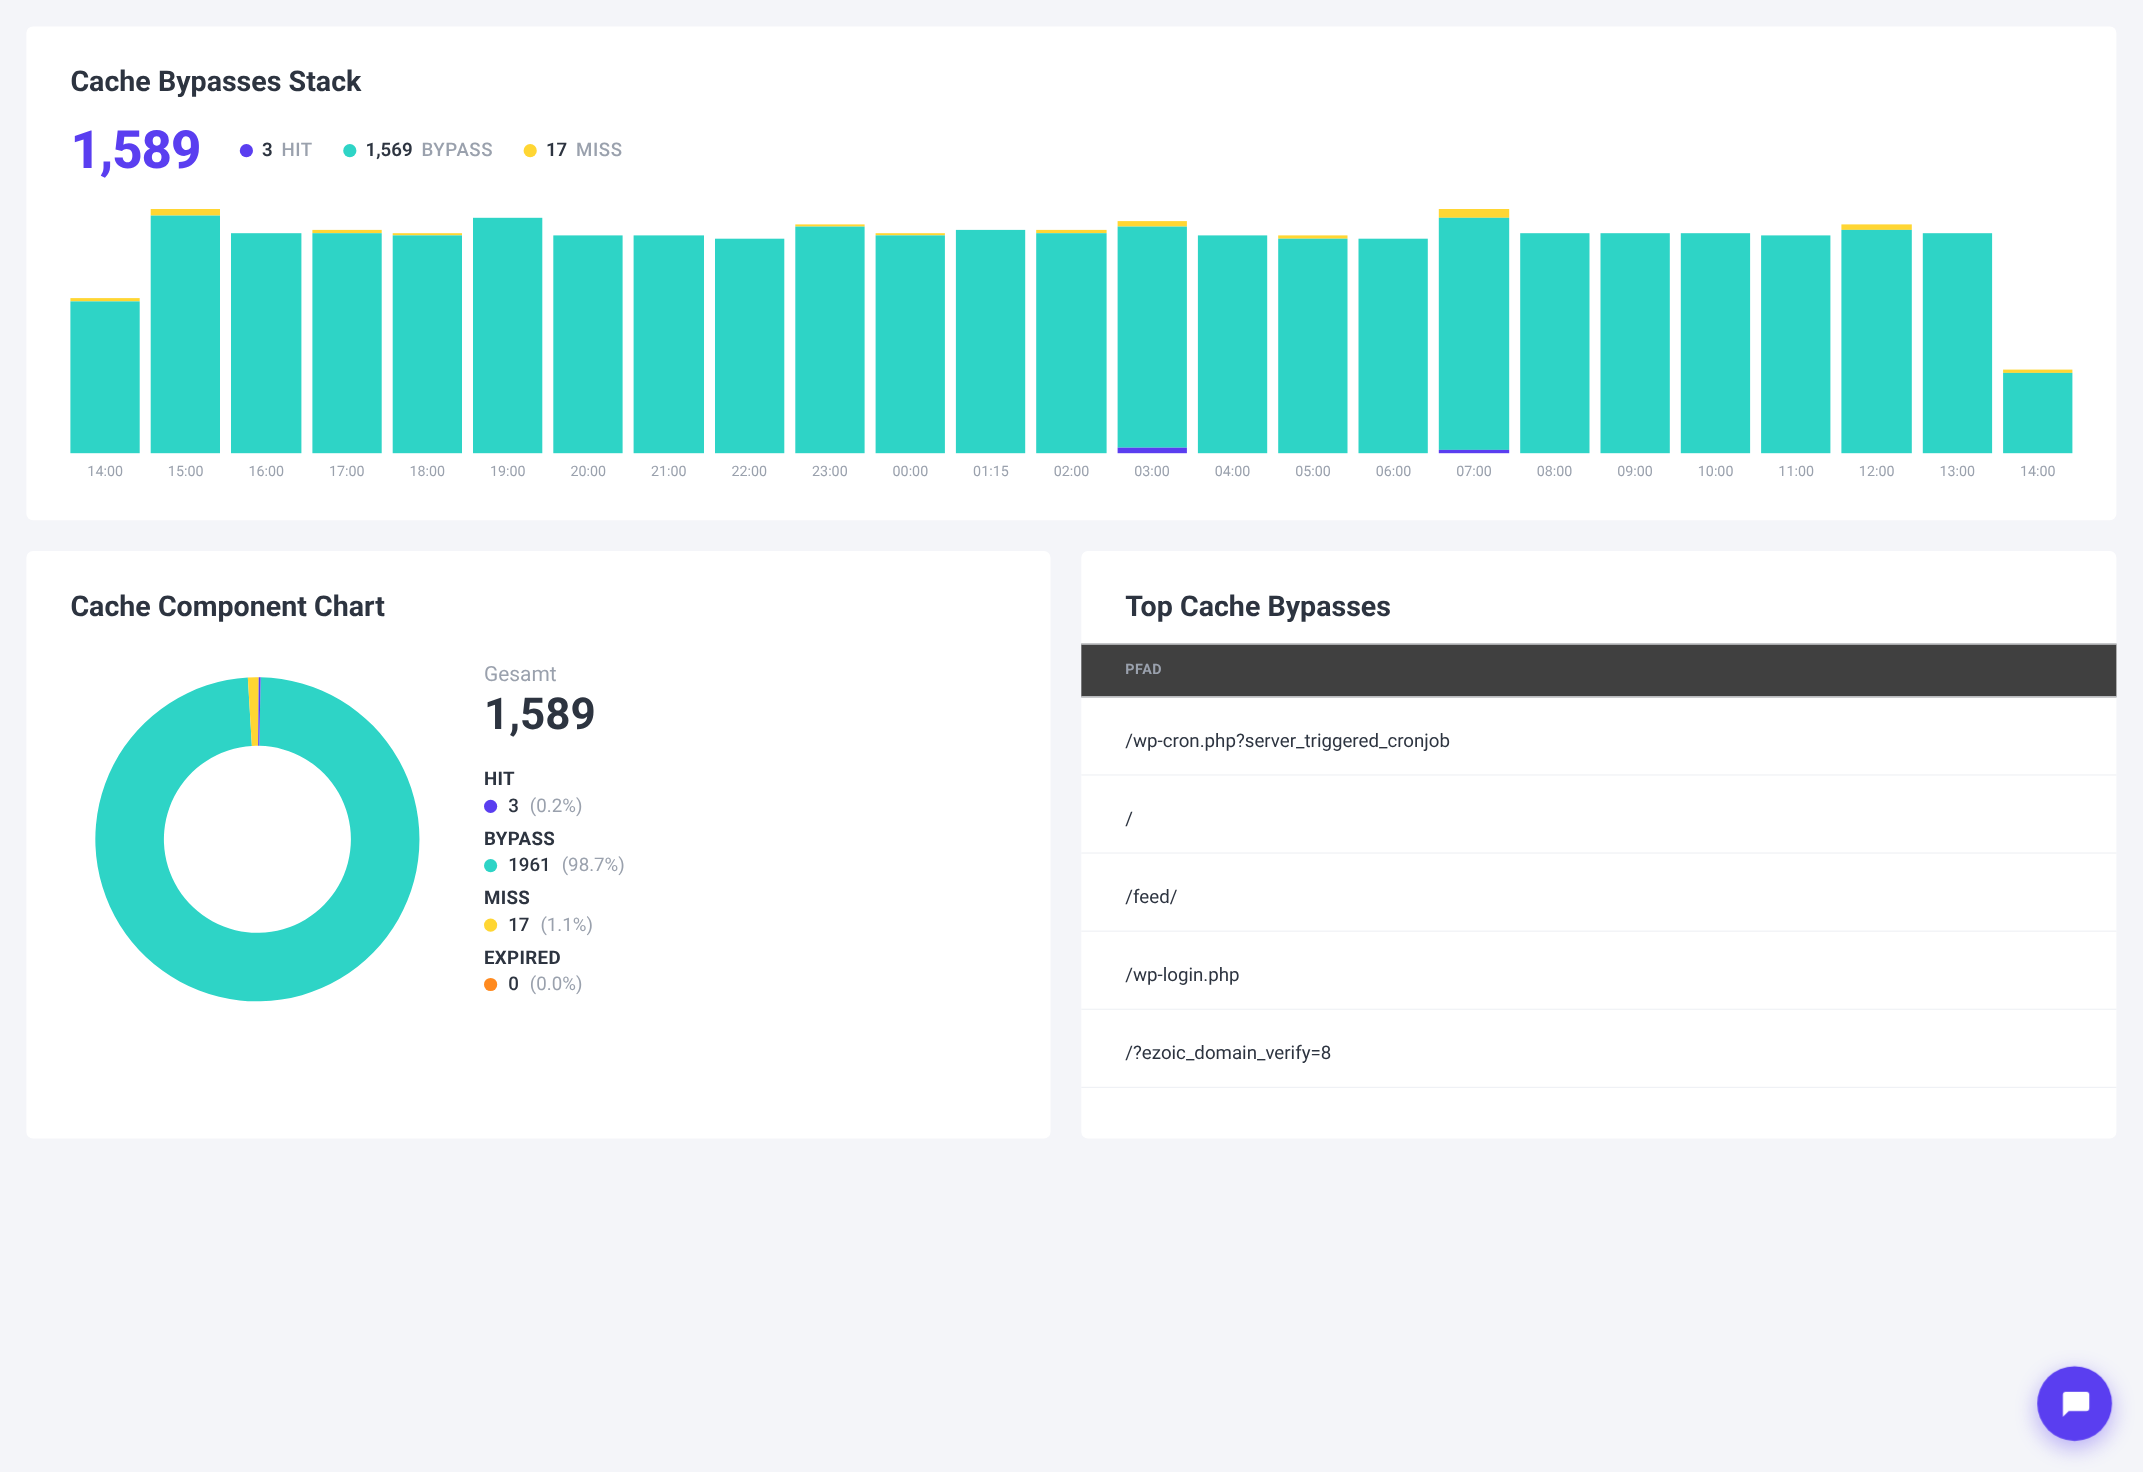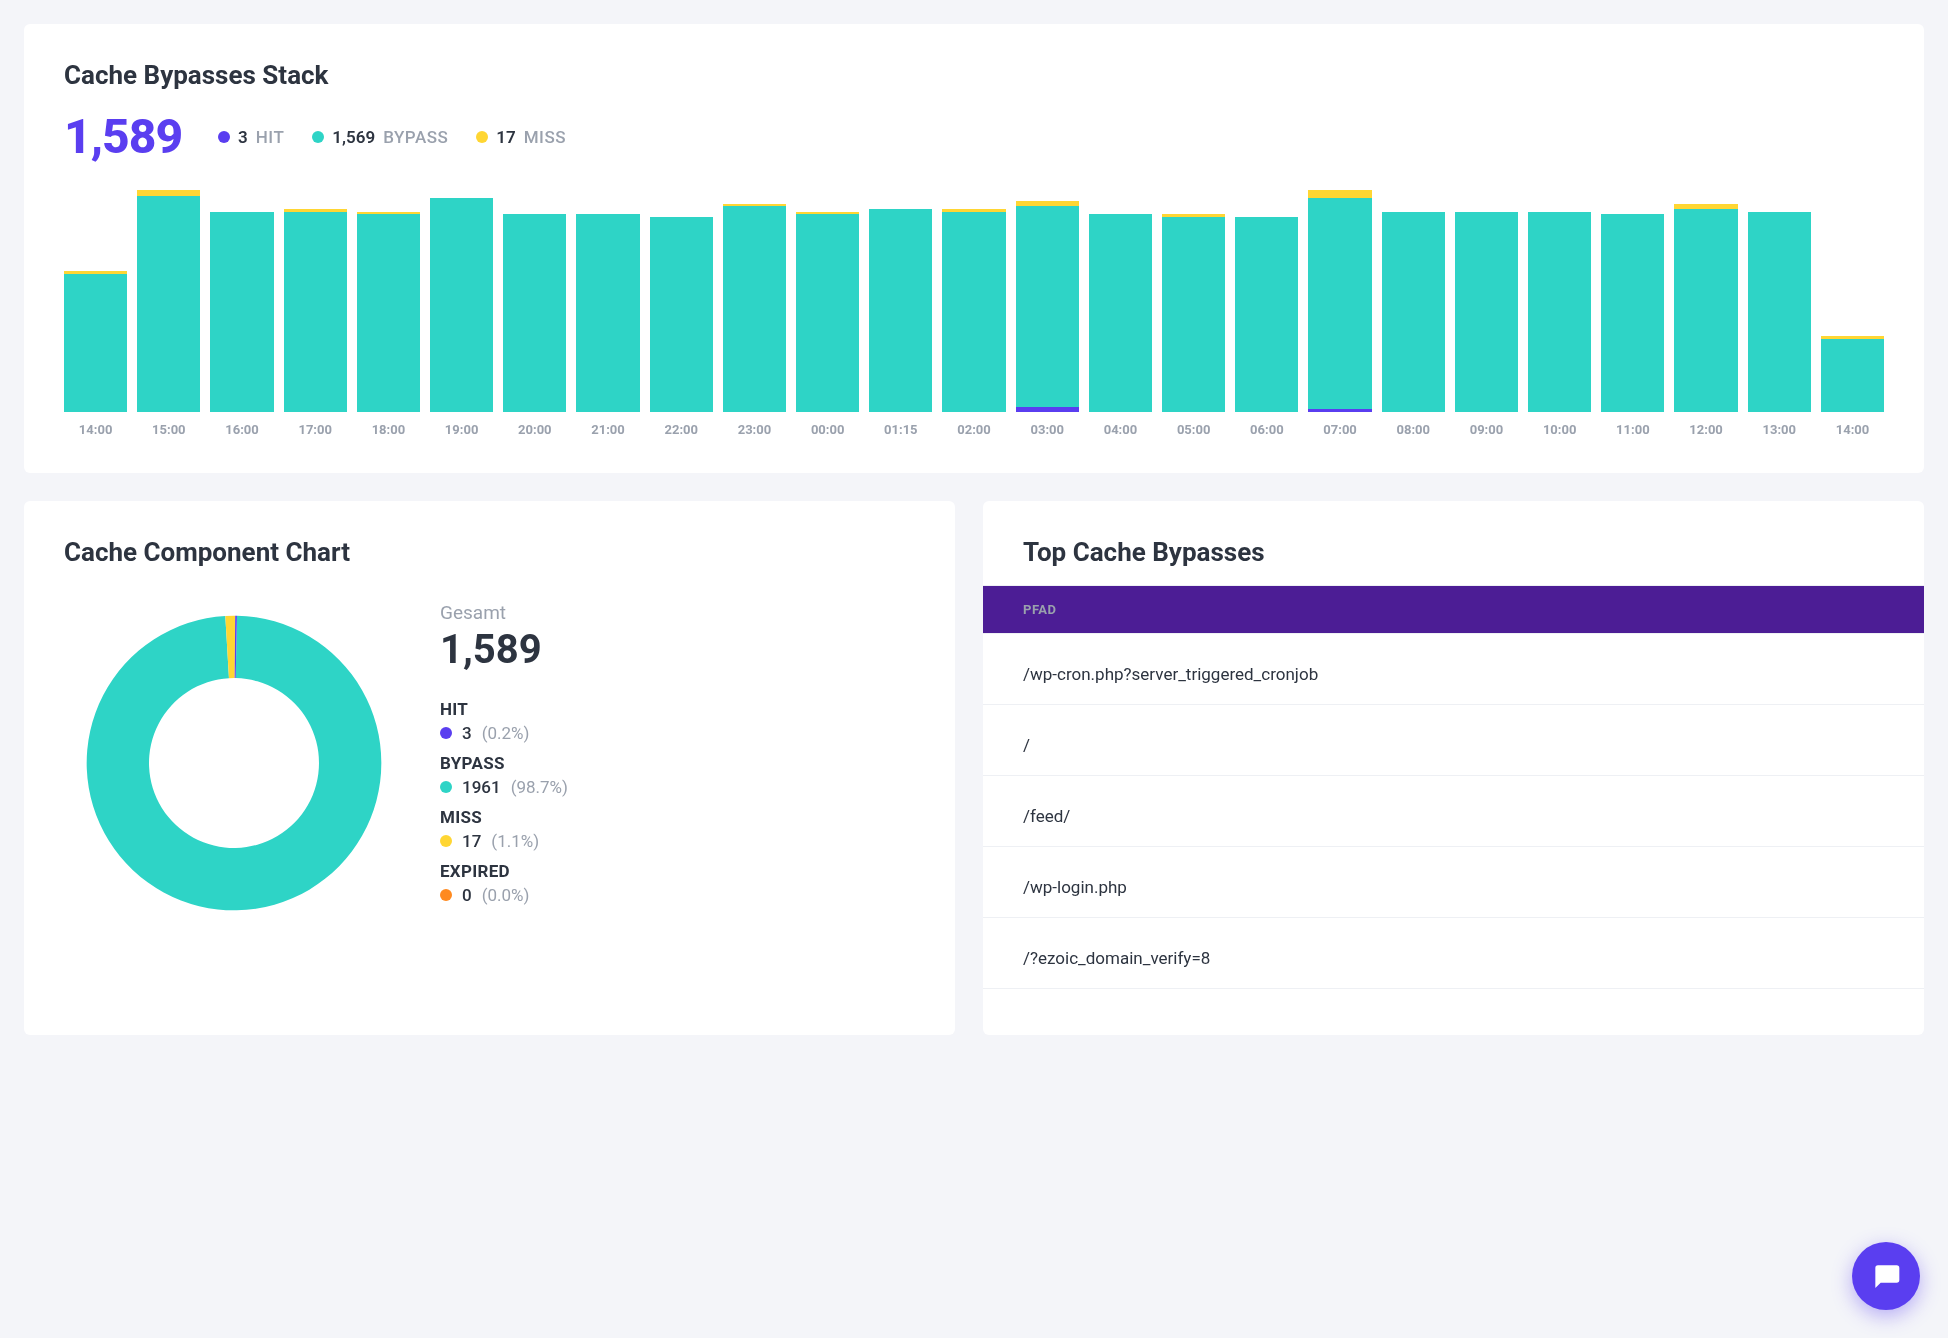--- a/index.html
+++ b/index.html
@@ -27,41 +27,41 @@
 .legend-item { display: flex; align-items: center; gap: 8px; font-size: 17px; }
 .dot { width: 12px; height: 12px; border-radius: 50%; display: inline-block; }
 .legend-val { font-weight: 600; color: #2d3440; }
 .legend-lab { color: #9aa1ad; font-weight: 500; letter-spacing: 0.5px; }
 
 
 .stack-chart { display: flex; align-items: flex-end; gap: 10px; height: 260px; padding-top: 6px; }
 .bar-col { flex: 1; display: flex; flex-direction: column; align-items: center; }
 .bar-stack { width: 100%; display: flex; flex-direction: column-reverse; justify-content: flex-start; }
 .seg { width: 100%; }
-.bar-label { margin-top: 10px; font-size: 13px; color: #9aa1ad; font-weight: bold; }
+.bar-label { margin-top: 10px; font-size: 13px; color: #9aa1ad; }
 
 
 .row2 { display: flex; gap: 28px; align-items: stretch; }
 .col-left { flex: 0 0 49%; }
 .col-right { flex: 1; }
 
 
 .donut-wrap { display: flex; align-items: flex-start; gap: 36px; padding-top: 8px; }
 .donut-svg { width: 340px; height: 340px; }
 .donut-legend { display: flex; flex-direction: column; gap: 20px; padding-top: 8px; }
 .dl-head-lab { color: #9aa1ad; font-size: 19px; }
 .dl-head-val { font-size: 40px; font-weight: 700; color: #2d3440; margin-top: 2px; margin-bottom: 6px; }
 .dl-group { display: flex; flex-direction: column; gap: 4px; }
 .dl-name { font-size: 17px; font-weight: 700; color: #2d3440; letter-spacing: 0.3px; }
 .dl-line { display: flex; align-items: center; gap: 10px; font-size: 17px; }
 .dl-val { color: #2d3440; font-weight: 500; }
 .dl-pct { color: #9aa1ad; }
 
 
-.table-head { background: #4c1d95; padding: 16px 20px; font-size: 13px; font-weight: 700; color: #9aa1ad; letter-spacing: 0.5px; border-top: 1px solid #eef0f4; border-bottom: 1px solid #eef0f4; margin: 18px -40px 0; padding-left: 40px; }
+.table-head { background: #404040; padding: 16px 20px; font-size: 13px; font-weight: 700; color: #9aa1ad; letter-spacing: 0.5px; border-top: 1px solid #eef0f4; border-bottom: 1px solid #eef0f4; margin: 18px -40px 0; padding-left: 40px; }
 .table-row { padding: 20px 0; border-bottom: 1px solid #eef0f4; font-size: 17px; color: #2d3440; margin: 10px -40px; padding-left: 40px; padding-right: 40px; overflow-wrap: anywhere; }
 
 
 .chat-fab {
   position: fixed; right: 28px; bottom: 28px;
   width: 68px; height: 68px; border-radius: 50%;
   background: #5a3ef0; display: flex; align-items: center; justify-content: center;
   box-shadow: 0 6px 20px rgba(90,62,240,0.4);
   cursor: pointer;
 }

